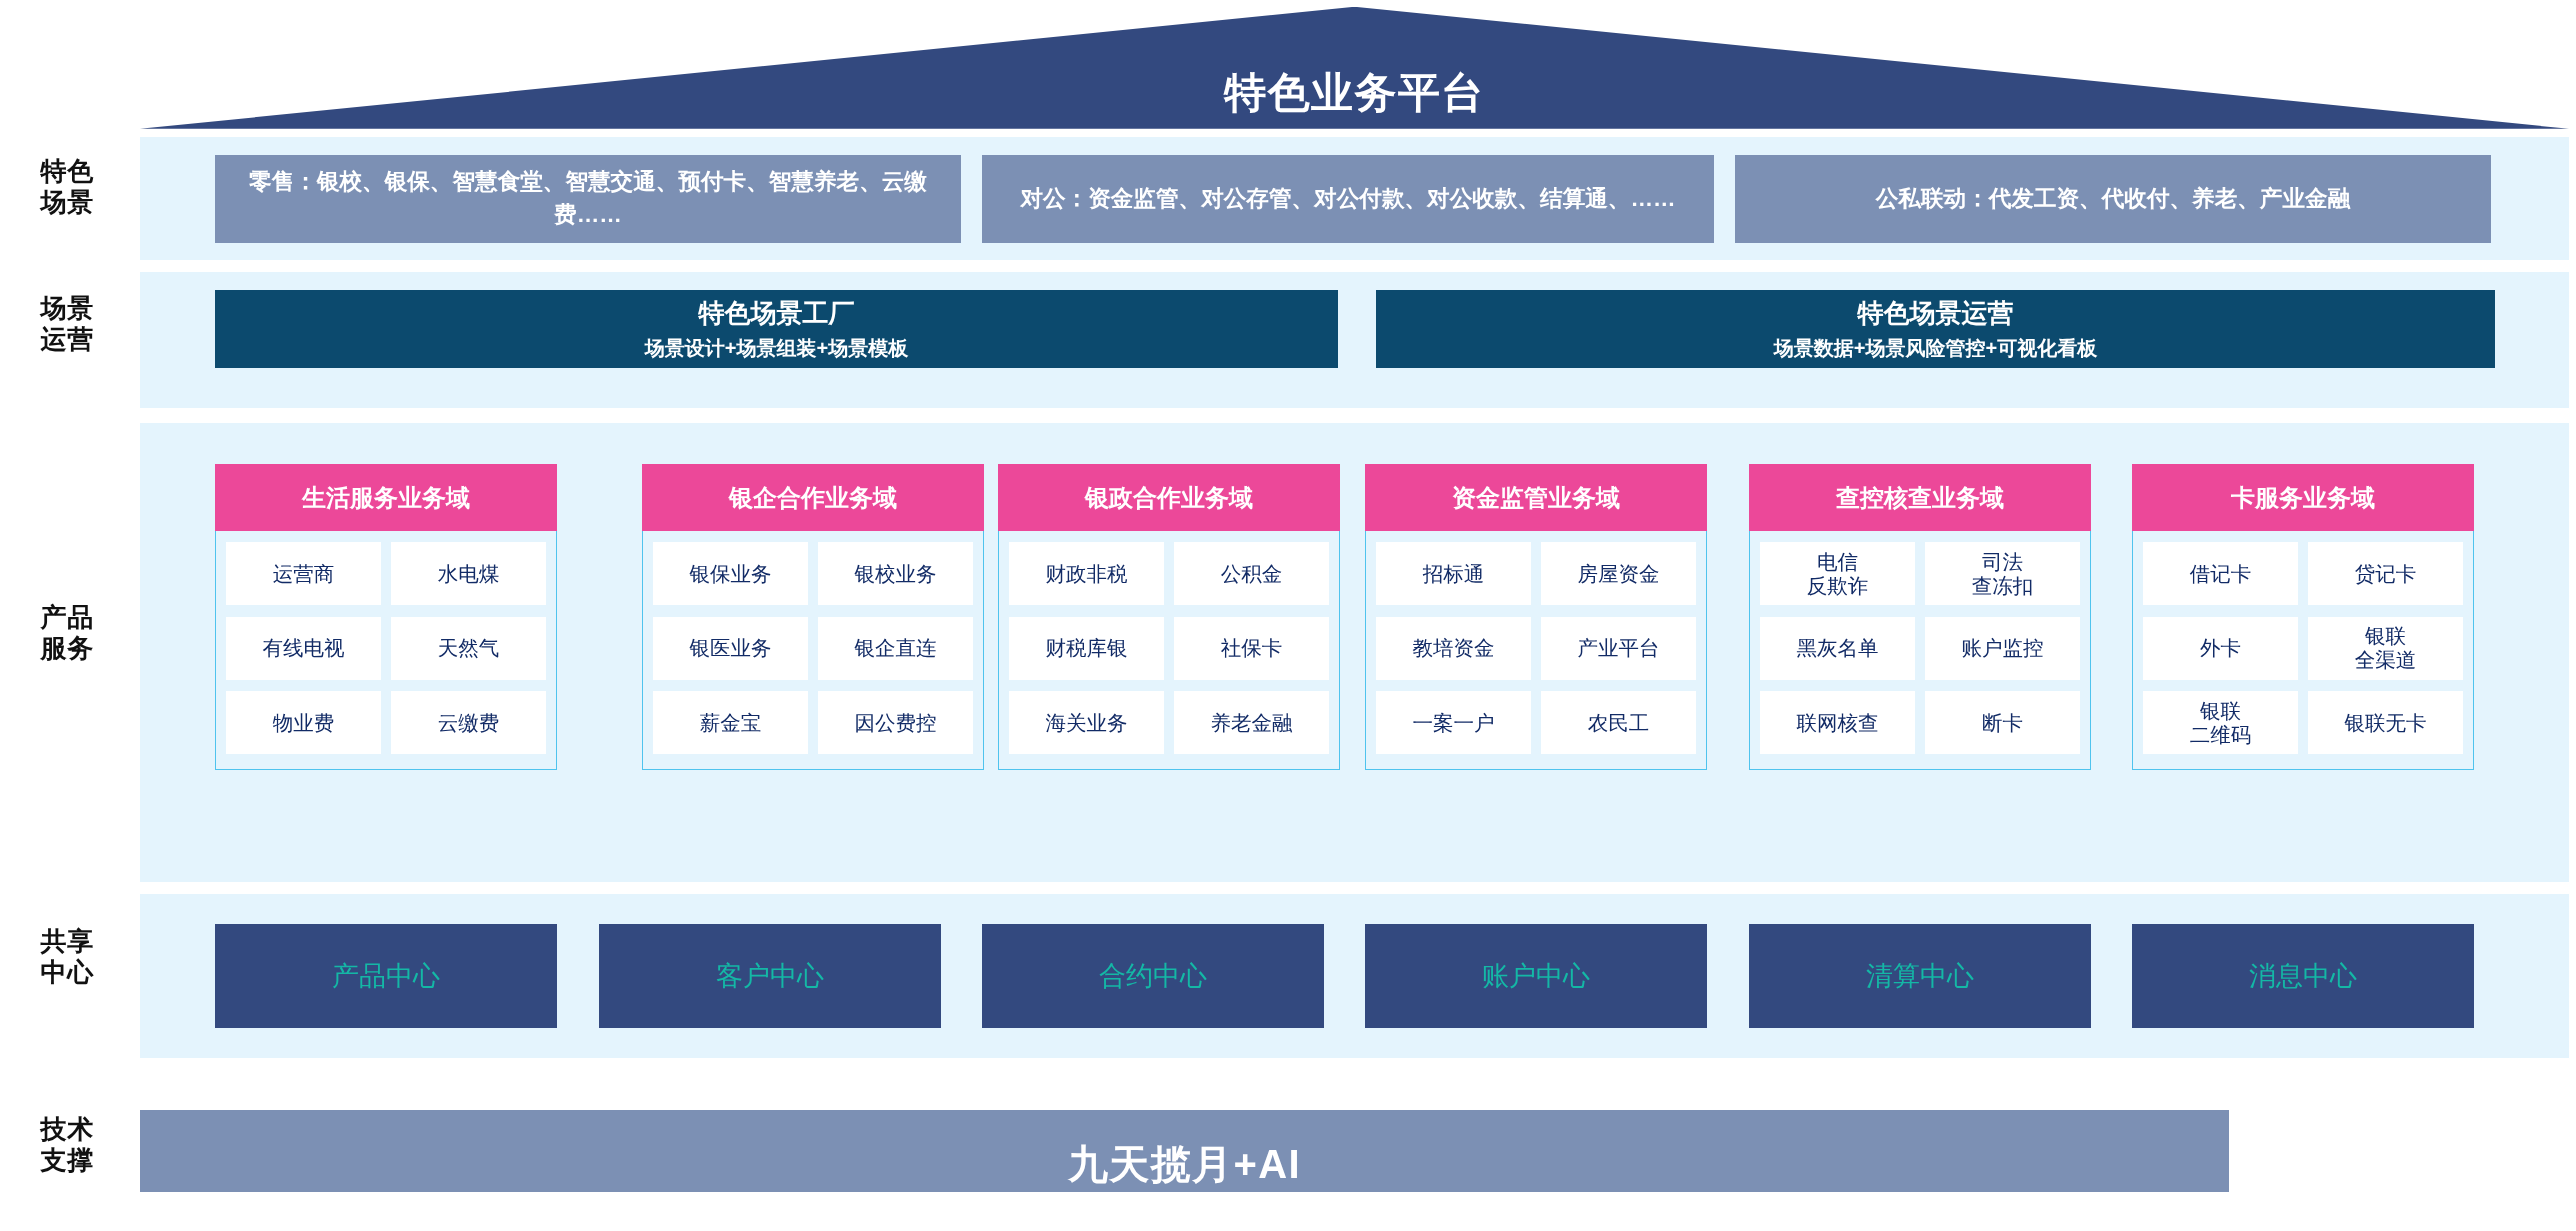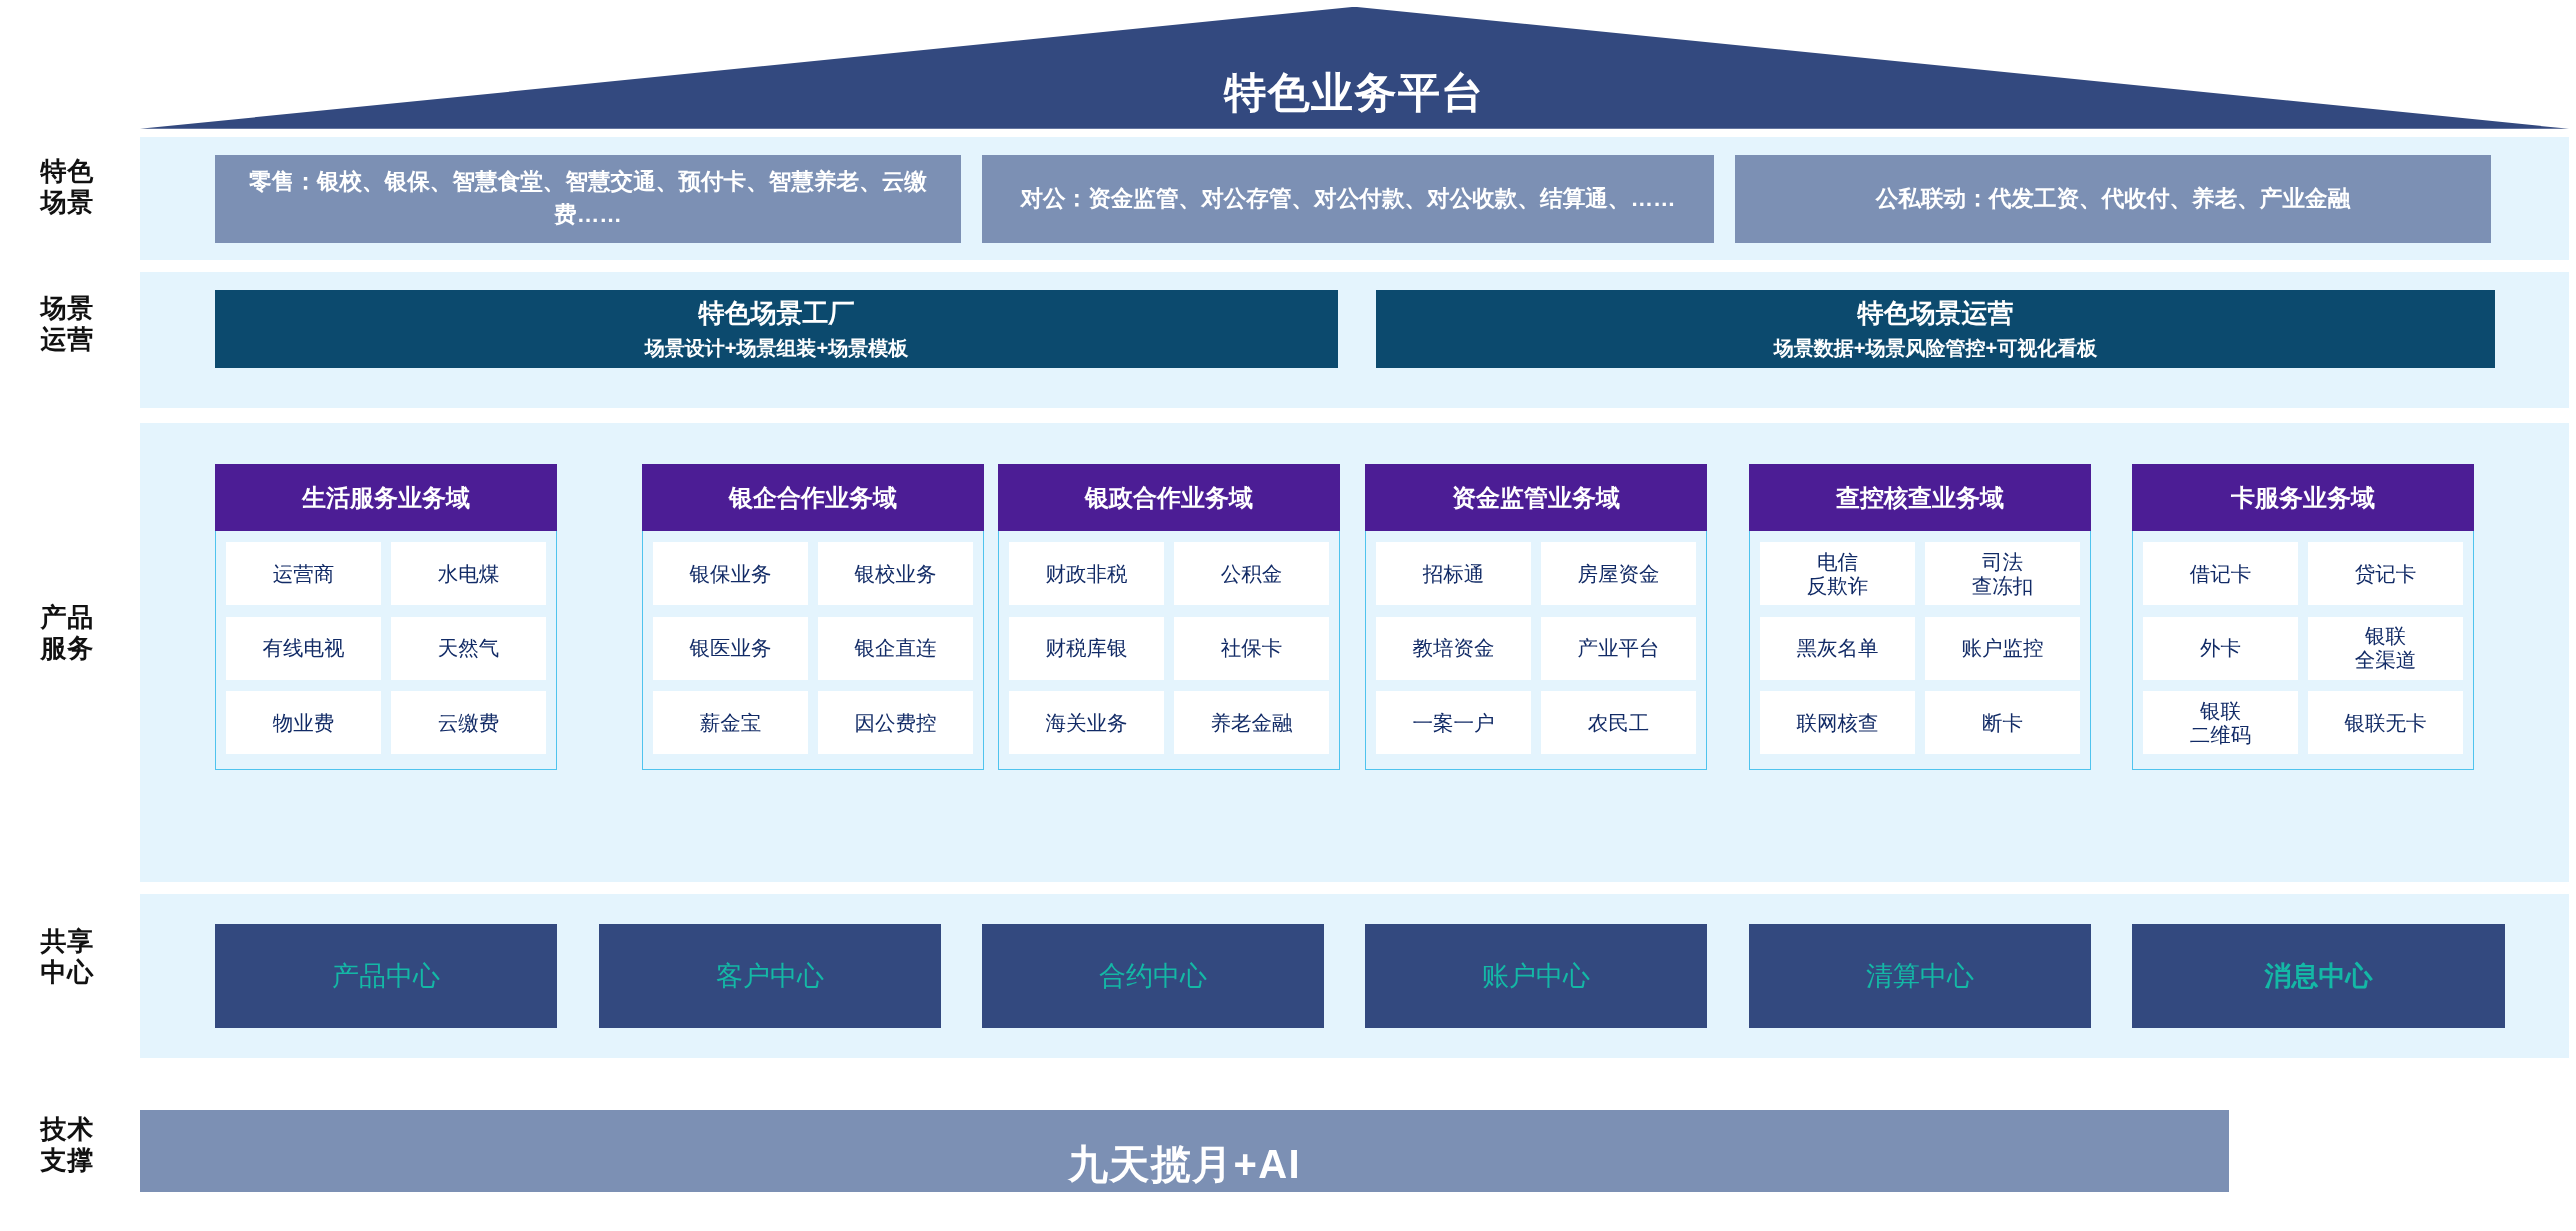--- a/index.html
+++ b/index.html
@@ -74,21 +74,21 @@
   #ops-0{left:75px;width:1123px;}
   #ops-1{left:1236px;width:1119px;}
 
   
   #prod-band{left:140px;top:423px;width:2429px;height:459px;}
   .domain-col{
     position:absolute;top:41px;width:342px;
   }
   .domain-head{
     height:67px;
-    background:#4c1d95;
+    background:#ec4899;
     color:#ffffff;
     font-size:24px;font-weight:bold;
     display:flex;align-items:center;justify-content:center;
     text-align:right;
     box-sizing:border-box;
   }
   .domain-body{
     border:1.4px solid #4ec3ee;
     border-top:none;
     background:#e4f4fd;
@@ -277,20 +277,20 @@
     </div>
 </div>
 
 <div class="band" id="share-band">
   <div id="share-boxes">
       <div class="share-box" style="left: 75px; width: 342px;">产品中心</div>
       <div class="share-box" style="left: 459px; width: 342px;">客户中心</div>
       <div class="share-box" style="left: 842px; width: 342px;">合约中心</div>
       <div class="share-box" style="left: 1225px; width: 342px;">账户中心</div>
       <div class="share-box" style="left: 1609px; width: 342px;">清算中心</div>
-      <div class="share-box" style="left: 1992px; width: 373px; font-weight: bold;">消息中心</div>
+      <div class="share-box" style="left: 1992px; width: 342px;">消息中心</div>
     </div>
 </div>
 
 <div id="tech-bar">
   <div class="t">九天揽月+AI</div>
 </div>
 
 
 </body></html>

